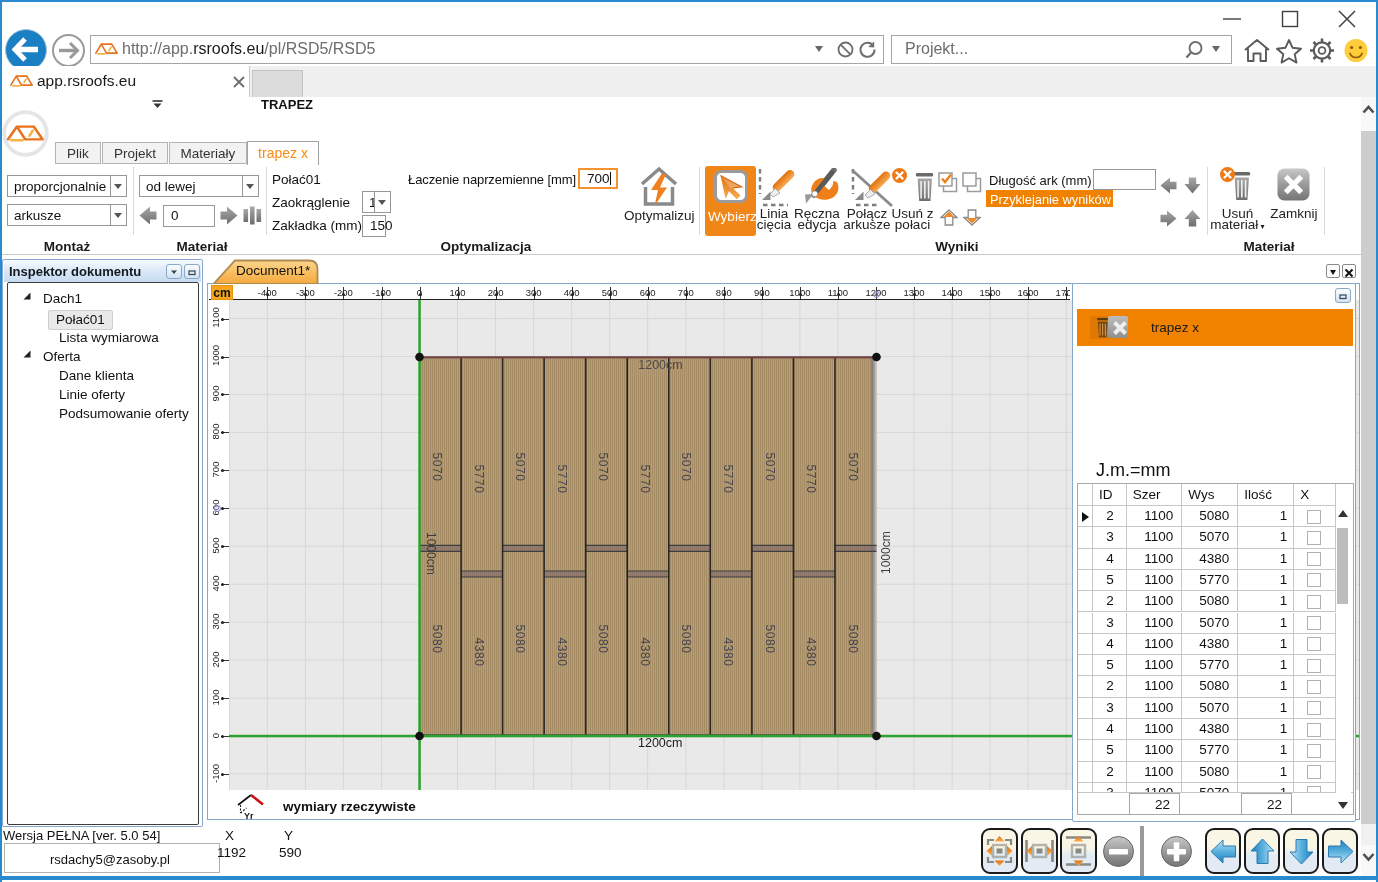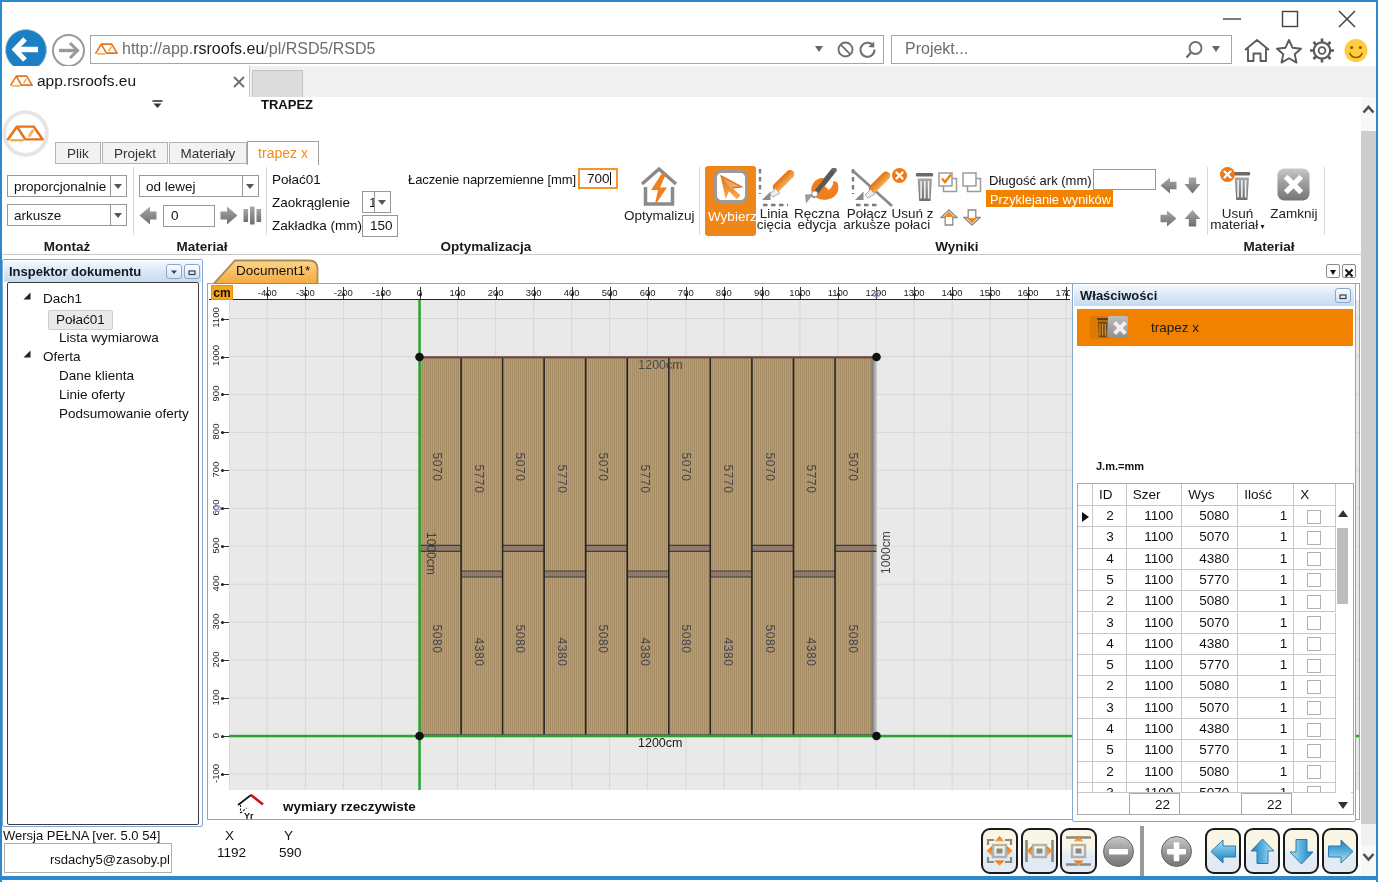--- a/index.html
+++ b/index.html
@@ -211,21 +211,21 @@
 <div class="cap" style="left:150px;width:100px;">Materiał</div>
 <div class="lbl" style="left:270px;top:8px;">Połać01</div>
 <div class="lbl" style="left:270px;top:31px;">Zaokrąglenie</div>
 <div class="lbl" style="left:270px;top:54px;">Zakładka (mm)</div>
 <div class="combo" style="left:360px;top:27px;width:29px;">
       <span class="cv">10</span>
       <span class="cb">
         <span class="ca"></span>
       </span>
     </div>
-<div class="inp" style="left:360px;top:51px;width:36px;height:22px;padding:2px 0 0 7px;">150</div>
+<div class="inp" style="left:360px;top:51px;width:24px;height:22px;padding:2px 0 0 7px;">150</div>
 <div class="lbl" style="left:406px;top:8px;font-size:13px;letter-spacing:-0.1px;">Łaczenie naprzemienne [mm]</div>
 <div class="inp" style="left:576px;top:4px;width:40px;height:21px;padding:1px 0 0 7px;border:2px solid #f5942e;">700<span style="display:inline-block;width:1px;height:13px;background:#111;vertical-align:-2px;"></span></div>
 <svg class="abs" style="left:634px;top:2px" width="46" height="42" viewBox="0 0 46 42">
 <path d="M6 18 L23 3 L40 18" stroke="#8a8a8a" stroke-width="3.5" fill="none" stroke-linejoin="miter"></path>
 <path d="M9.5 21 V38 H36.5 V21" stroke="#8a8a8a" stroke-width="3.5" fill="none"></path>
 <path d="M25.5 8 L15 24 H22 L18.5 40 L31 21.5 H24 L30 8 Z" fill="#f07f1d"></path>
 </svg>
 <div class="t" style="left:622px;top:44px;font-size:13.5px;color:#222;">Optymalizuj</div>
 <div class="cap" style="left:434px;width:100px;">Optymalizacja</div>
 <div class="abs" style="left:703px;top:2px;width:51px;height:70px;background:#f08518;border-radius:3px;"></div>
@@ -608,44 +608,41 @@
 <span class="t" style="left:75px;top:9px;font-size:13.5px;font-weight:bold;color:#111;">wymiary rzeczywiste</span>
 </div>
 <div class="abs" style="left:1326px;top:264px;width:14px;height:14px;background:#fcfcfc;border:1px solid #8a8a8a;border-radius:2px;">
 <div style="position:absolute;left:3px;top:4.5px;width:0;height:0;border-left:3.5px solid transparent;border-right:3.5px solid transparent;border-top:5px solid #111;"></div>
   </div>
 <div class="abs" style="left:1342px;top:264px;width:14px;height:14px;background:#fcfcfc;border:1px solid #8a8a8a;border-radius:2px;">
 <svg width="12" height="12" viewBox="0 0 12 12">
       <path d="M2.5 2.5 L9.5 9.5 M9.5 2.5 L2.5 9.5" stroke="#111" stroke-width="2"></path>
     </svg></div>
 <div class="panel" id="rpanel" style="left:1072px;top:283px;width:284px;height:539px;">
-<div class="phead">
-      <span style="position:absolute;left:6px;top:3px;">Właściwości</span>
-    </div>
 <div class="pbtn" style="left:262px;"><svg width="14" height="13" viewBox="0 0 14 13">
         <rect x="4" y="5" width="6" height="3.5" fill="none" stroke="#345" stroke-width="1.2"></rect>
       </svg></div>
 <div class="abs" style="left:4px;top:25px;width:276px;height:37px;background:#f08200;">
 <div class="abs" style="left:13px;top:7px;width:21px;height:23px;background:#de7800;border-radius:2px;">
 <svg style="position:absolute;left:3.5px;top:2px" width="17" height="20" viewBox="0 0 18 22">
           <g>
             <rect x="3" y="0" width="12" height="2.6" rx="1" fill="#5a3a10"></rect>
             <path d="M4 4.2 h10.5 l-1.1 17 h-8.3 Z" fill="#6b4513"></path>
             <path d="M6.3 6 v13.4 M9.2 6 v13.4 M12.1 6 v13.4" stroke="#e8a050" stroke-width="1.1"></path>
           </g>
         </svg>
 </div>
 <div class="abs" style="left:31px;top:7px;width:20px;height:22px;background:linear-gradient(#bdbdbd,#8f8f8f);border-radius:2px;">
 <svg style="position:absolute;left:3px;top:3px" width="18" height="18" viewBox="0 0 18 18">
           <path d="M3.5 3.5 L14.5 14.5 M14.5 3.5 L3.5 14.5" stroke="#eee" stroke-width="4"></path>
         </svg>
 </div>
 <span class="t" style="left:74px;top:11px;font-size:13.5px;color:#1a1a1a;">trapez x</span>
 </div>
-<div class="t" style="left:23px;top:176px;font-size:11px;font-weight:bold;color:#111;">J.m.=mm</div>
+<div class="t" style="left:23px;top:176px;font-size:18px;font-weight:normal;color:#111;">J.m.=mm</div>
 <div class="abs" style="left:4px;top:199px;width:277px;height:332px;background:#fff;border:1px solid #a8a8a8;overflow:hidden;font-size:13.5px;">
 <div class="abs" style="left:0px;top:0;width:15px;height:22px;border-right:1px solid #c6c6c6;border-bottom:1px solid #c6c6c6;"></div>
 <div class="abs" style="left:15px;top:0;width:33.8px;height:22px;border-right:1px solid #c6c6c6;border-bottom:1px solid #c6c6c6;"></div>
 <div class="t" style="left:21px;top:3px;color:#111;">ID</div>
 <div class="abs" style="left:48.8px;top:0;width:55.5px;height:22px;border-right:1px solid #c6c6c6;border-bottom:1px solid #c6c6c6;"></div>
 <div class="t" style="left:54.8px;top:3px;color:#111;">Szer</div>
 <div class="abs" style="left:104.3px;top:0;width:55.89999999999999px;height:22px;border-right:1px solid #c6c6c6;border-bottom:1px solid #c6c6c6;"></div>
 <div class="t" style="left:110.3px;top:3px;color:#111;">Wys</div>
 <div class="abs" style="left:160.2px;top:0;width:56.0px;height:22px;border-right:1px solid #c6c6c6;border-bottom:1px solid #c6c6c6;"></div>
 <div class="t" style="left:166.2px;top:3px;color:#111;">Ilość</div>
@@ -814,21 +811,21 @@
         <span class="cell" style="right:9px;top:3px;">22</span>
       </div>
 <div class="abs" style="left:258px;top:22px;width:15px;height:308px;background:#fff;">
 <div class="abs" style="left:2px;top:4px;width:0;height:0;border-left:5px solid transparent;border-right:5px solid transparent;border-bottom:7px solid #333;"></div>
 <div class="abs" style="left:1px;top:22px;width:11px;height:76px;background:#bdbdbd;"></div>
 <div class="abs" style="left:2px;top:296px;width:0;height:0;border-left:5px solid transparent;border-right:5px solid transparent;border-top:7px solid #333;"></div>
 </div>
 </div>
 </div>
 <div class="t" style="left:3px;top:828px;font-size:13px;color:#111;">Wersja PEŁNA [ver. 5.0 54]</div>
-<div class="abs" style="left:4px;top:843px;width:168px;height:30px;background:#fff;border:1px solid #b0b0b0;">
+<div class="abs" style="left:4px;top:843px;width:216px;height:30px;background:#fff;border:1px solid #b0b0b0;">
 <span class="t" style="left:45px;top:8px;font-size:13px;color:#111;">rsdachy5@zasoby.pl</span>
   </div>
 <div class="t" style="left:225px;top:828px;font-size:13.5px;color:#111;">X</div>
 <div class="t" style="left:284px;top:828px;font-size:13.5px;color:#111;">Y</div>
 <div class="t" style="left:217px;top:845px;font-size:13.5px;color:#111;">1192</div>
 <div class="t" style="left:279px;top:845px;font-size:13.5px;color:#111;">590</div>
 <div class="zbtn" style="left:981px;top:828px;">
     <svg style="position:absolute;left:1px;top:3px" width="31" height="36" viewBox="0 0 31 36">
       <path d="M4 12 V7 H10 M21 7 H27 V12 M27 24 V29 H21 M10 29 H4 V24" stroke="#8a8a85" stroke-width="2.2" fill="none"></path>
       <rect x="9" y="12" width="13" height="12" fill="none" stroke="#88888299" stroke-width="2.4"></rect>

